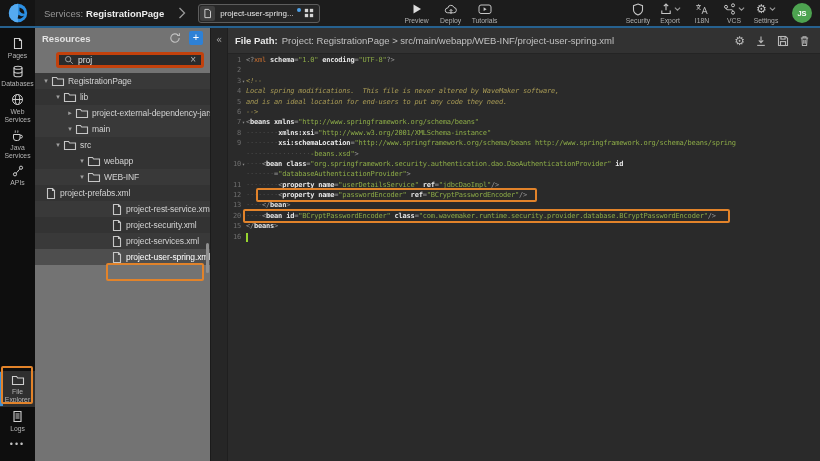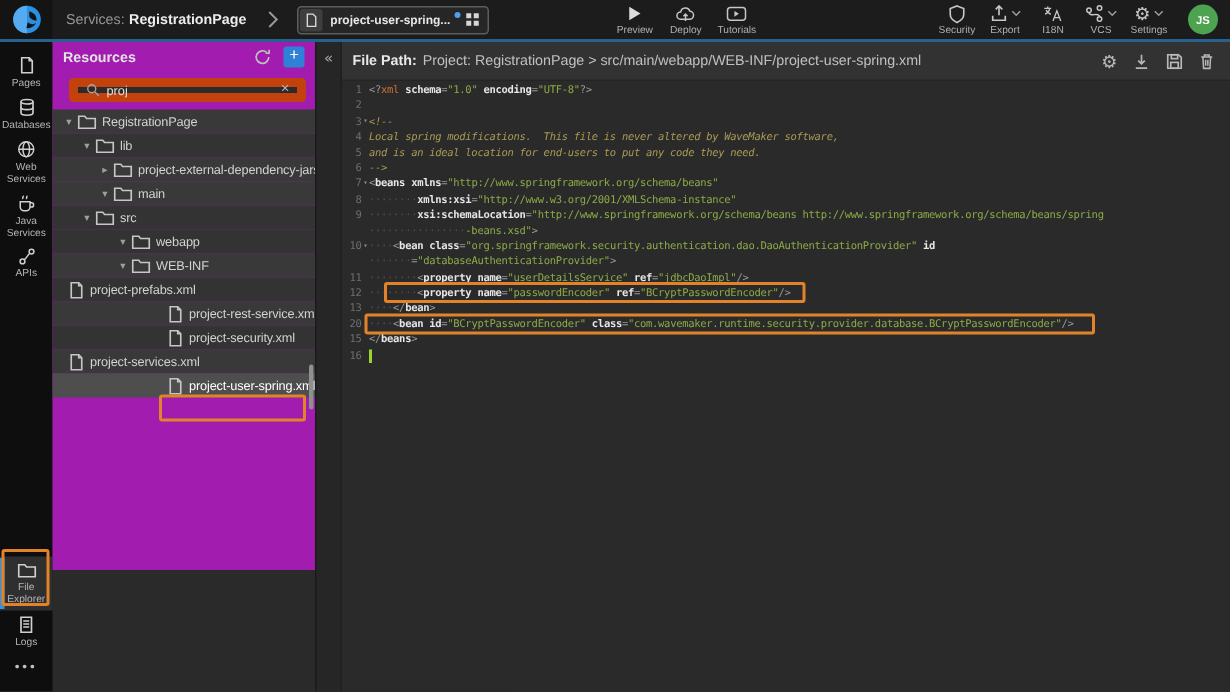--- a/index.html
+++ b/index.html
@@ -12,21 +12,21 @@
     display:flex; align-items:center; }
   .logo-tile { width:35px; height:26px; background:#141414; display:flex;
     align-items:center; justify-content:center; flex:0 0 auto; }
   .proj { margin-left:9px; font-size:9.5px; color:#969696; white-space:nowrap; }
   .proj b { color:#ececec; font-weight:700; margin-left:3px; }
   .crumb-chev { margin-left:14px; display:flex; align-items:center; }
   .tab { margin-left:12px; height:19px; border:1px solid #5d5d5d; border-radius:3px;
     background:#262626; display:flex; align-items:center; padding:0 5px 0 1px; }
   .tab-file { width:15px; height:15px; background:#3e3e3e; border-radius:2px;
     display:flex; align-items:center; justify-content:center; margin-right:5px; }
-  .tab-label { font-size:8px; font-weight:700; color:#e8e8e8; white-space:nowrap; }
+  .tab-label { font-size:8px; font-weight:400; color:#e8e8e8; white-space:nowrap; }
   .mod-dot { width:4px; height:4px; border-radius:50%; background:#4ea1e8;
     margin:0 3px 6px 3px; }
   .tb-item { display:flex; flex-direction:column; align-items:center;
     min-width:26px; cursor:pointer; }
   .tb-item .lbl { font-size:6.8px; color:#b0b0b0; margin-top:1px; white-space:nowrap; }
   .tb-iconrow { display:flex; align-items:center; height:13px; }
   .tb-right { display:flex; align-items:center; gap:7px; margin-left:auto; }
   .avatar { width:20px; height:20px; border-radius:50%; background:#4da350;
     color:#fff; font-size:7.5px; font-weight:700; display:flex; align-items:center;
     justify-content:center; margin:0 8px 0 6px; }
@@ -44,30 +44,30 @@
     text-align:center; cursor:pointer; position:relative; padding:4px 0; }
   .sb-item .ic { margin-bottom:2px; color:#cfcfcf; }
   .sb-item.h1 { height:28px; } .sb-item.h2 { height:36px; }
   .sb-item.active { background:#2f2f2f; }
   .active-bar { position:absolute; left:0; top:1px; bottom:1px; width:2.5px;
     background:#3e8fd6; }
   .sb-dots { color:#c2c2c2; font-size:9px; letter-spacing:2px; text-align:center;
     height:18px; line-height:18px; cursor:pointer; }
 
   
-  .resources { position:absolute; left:35px; top:28px; width:175px; height:352px;
-    background:#a21caf; overflow:hidden; }
+  .resources { position:absolute; left:35px; top:28px; width:175px; height:433px;
+    background:#737373; overflow:hidden; }
   .res-header { height:20px; display:flex; align-items:center; padding:0 7px; }
   .res-title { font-size:9.5px; font-weight:700; color:#e3e3e3; flex:1; }
   .res-btn { display:flex; align-items:center; justify-content:center; cursor:pointer; }
   .add-btn { width:14px; height:14px; background:#2e81d6; border-radius:2px;
     color:#fff; font-size:11px; line-height:13px; text-align:center;
     margin-left:8px; cursor:pointer; }
-  .searchbox { margin:4px 6px 5px 11px; height:16px; background:#2b2b2b;
-    border:6px solid #c2410c; border-radius:3px; display:flex; align-items:center;
+  .searchbox { margin:4px 6px 5px 21px; height:16px; background:#2b2b2b;
+    border:3px solid #c2410c; border-radius:3px; display:flex; align-items:center;
     padding:0 5px; }
   .searchbox input { flex:1; background:transparent; border:none; outline:none;
     color:#e0e0e0; font-size:8.5px; margin-left:4px;
     font-family:"Liberation Sans", sans-serif; }
   .clear-x { color:#b5b5b5; font-size:10px; line-height:10px; cursor:pointer; }
   .tree { }
   .trow { height:16px; display:flex; align-items:center; font-size:8.5px;
     color:#d2d2d2; white-space:nowrap; overflow:hidden; cursor:pointer;
     background:#393939; }
   .trow.alt { background:#333333; }
@@ -439,21 +439,21 @@
       <div class="trow alt" style="padding-left:66px">
         <span class="tr-arrow"></span>
         <span class="ic">
           <svg width="12" height="13" viewBox="0 0 12 13" fill="none" stroke="currentColor" stroke-width="1.1">
             <path d="M2.5 1.5h5l2 2v8h-7z"></path>
             <path d="M7.5 1.5v2h2"></path>
           </svg>
         </span>
         <span class="tr-label">project-security.xml</span>
       </div>
-      <div class="trow" style="">
+      <div class="trow" style="padding-left:66px">
         <span class="tr-arrow"></span>
         <span class="ic">
           <svg width="12" height="13" viewBox="0 0 12 13" fill="none" stroke="currentColor" stroke-width="1.1">
             <path d="M2.5 1.5h5l2 2v8h-7z"></path>
             <path d="M7.5 1.5v2h2"></path>
           </svg>
         </span>
         <span class="tr-label">project-services.xml</span>
       </div>
       <div class="trow selected" style="padding-left:66px">

